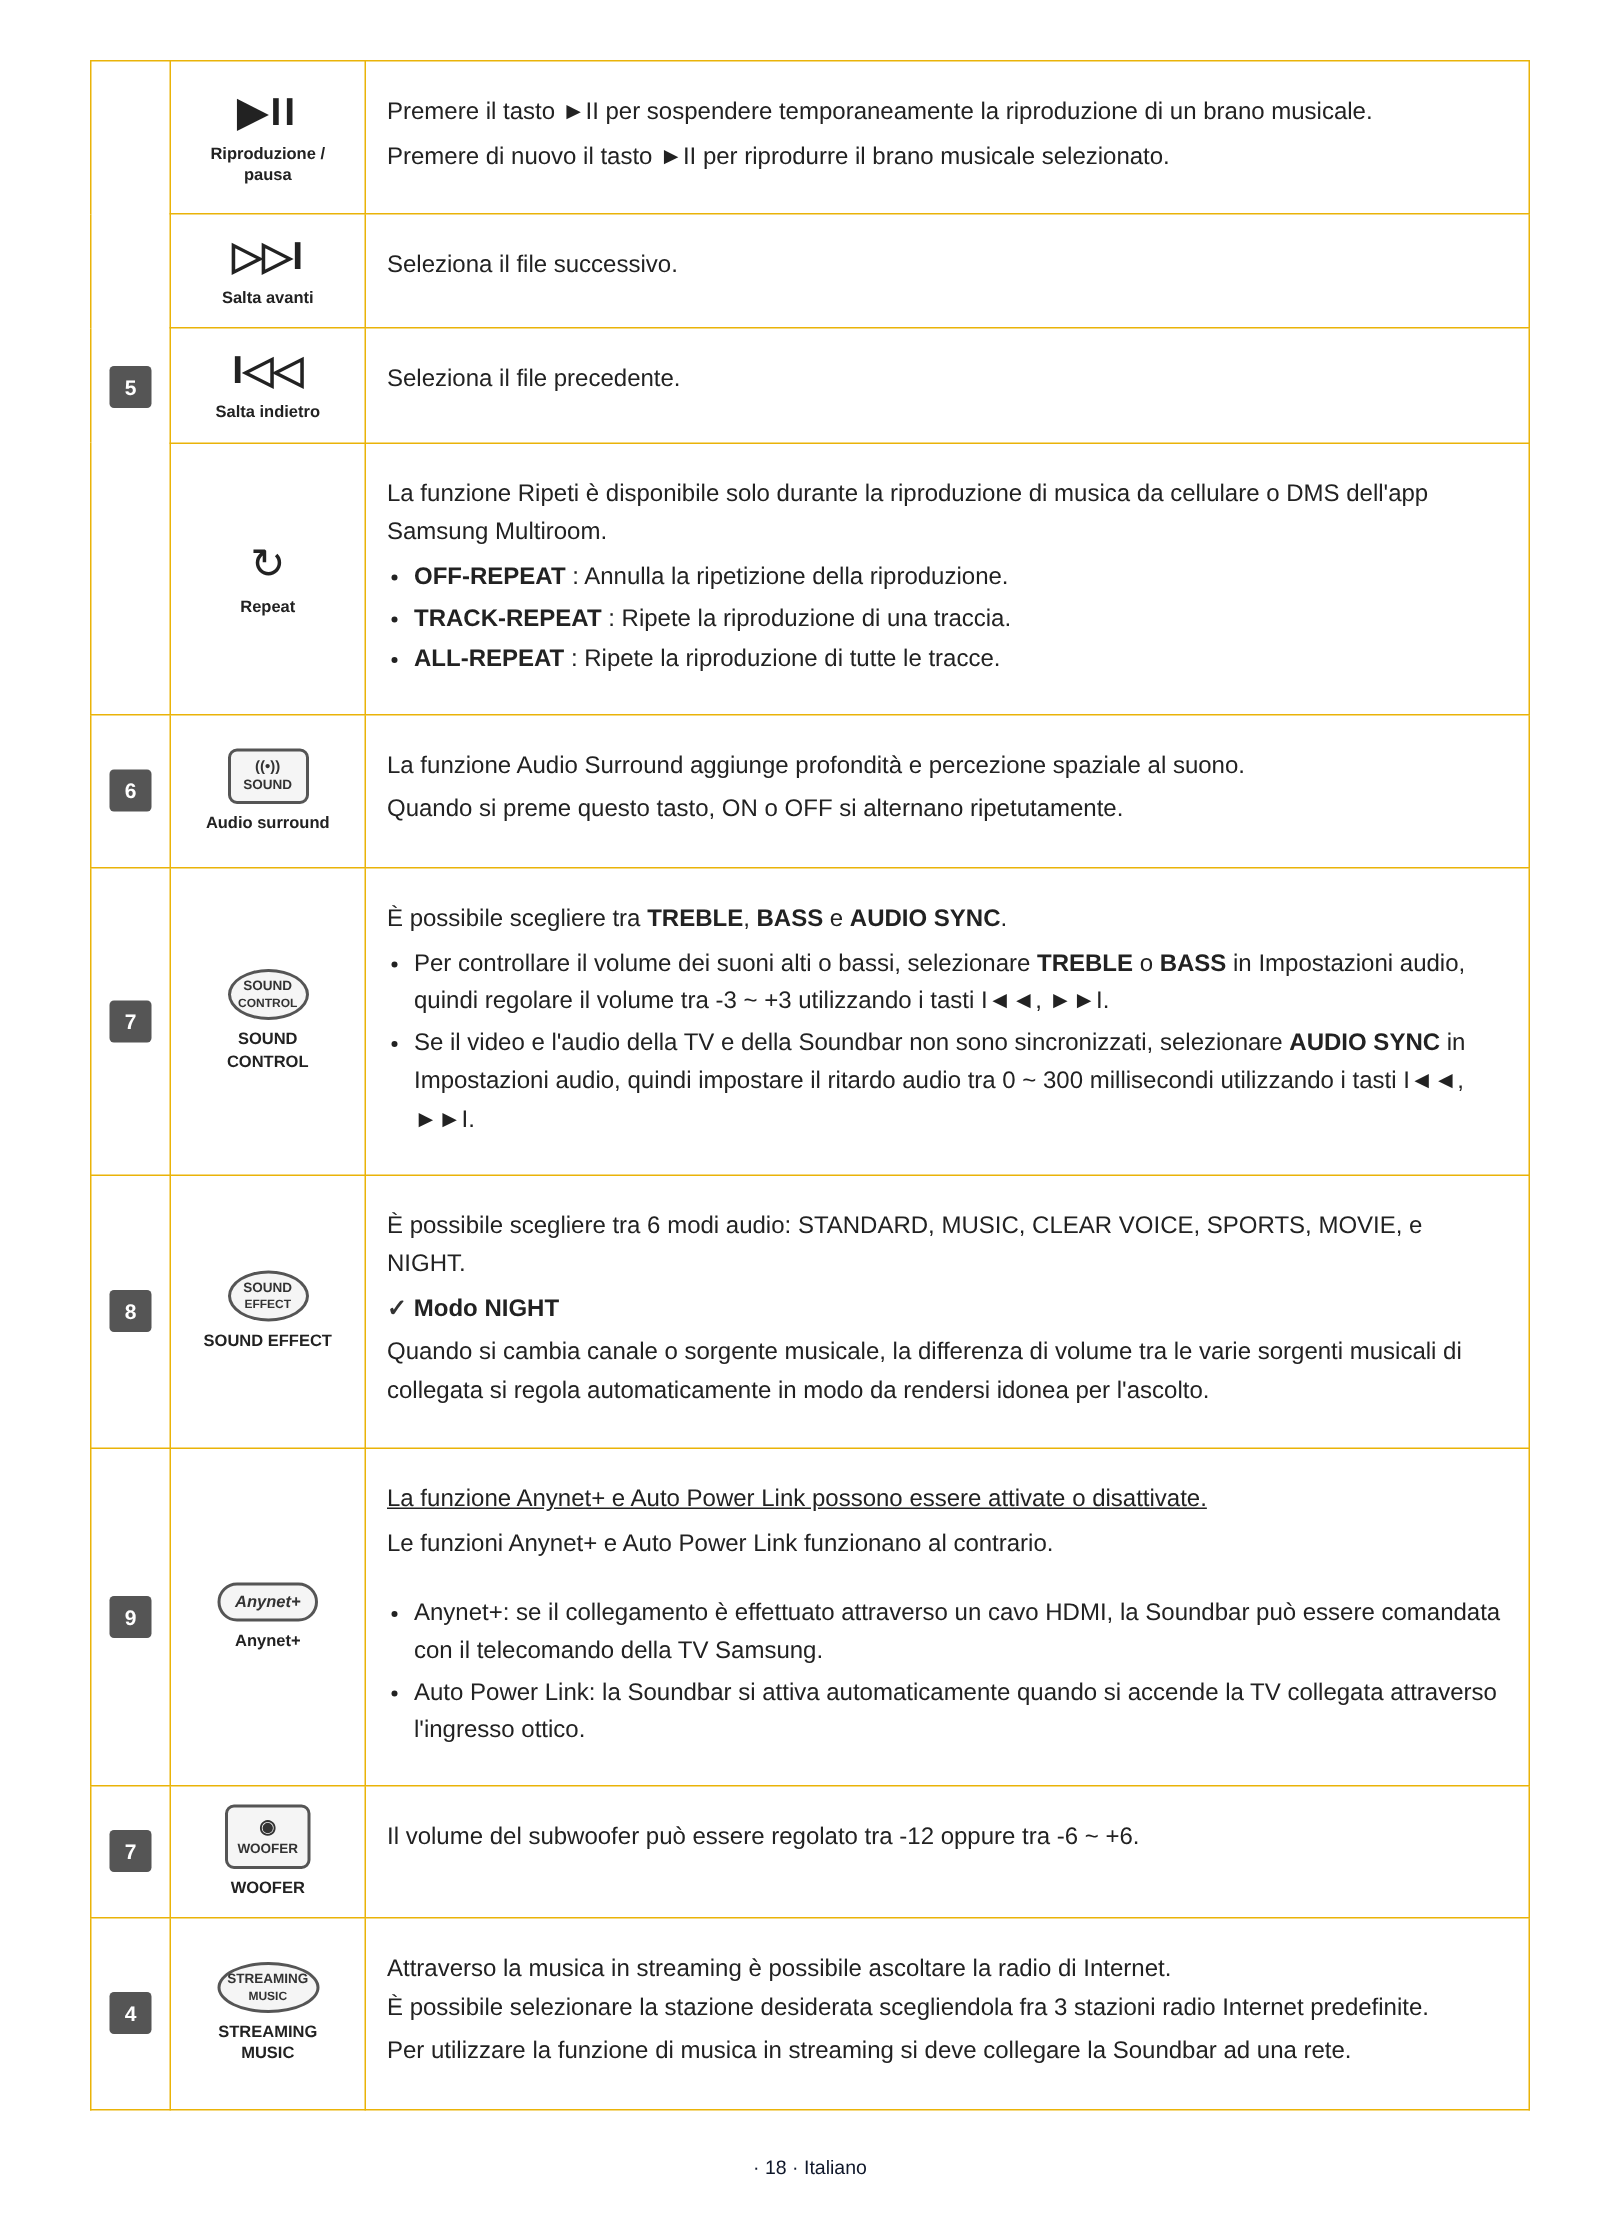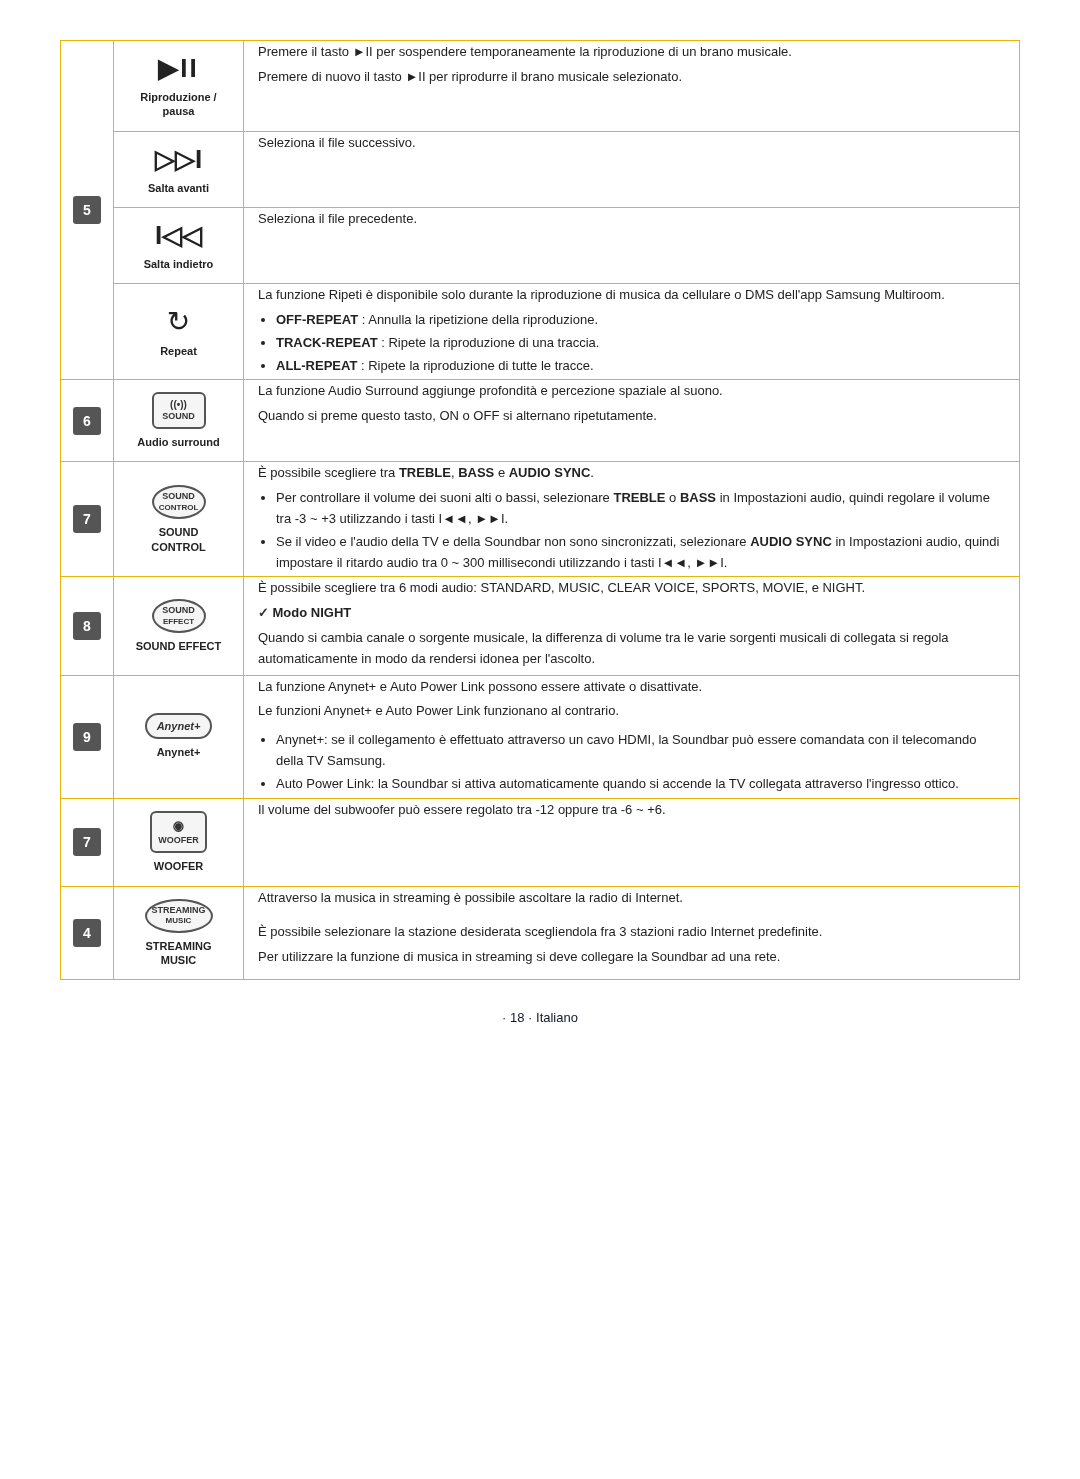--- a/index.html
+++ b/index.html
@@ -48,22 +48,22 @@
     }
     .icon-label {
       font-size: 11px;
       font-weight: bold;
       margin-top: 6px;
       text-align: center;
       line-height: 1.3;
     }
     .desc-cell {
       vertical-align: top;
-      padding: 1px 14px;
-      font-size: 13px;
+      padding: 21px 14px;
+      font-size: 16px;
       line-height: 1.6;
     }
     .desc-cell ul {
       margin-top: 4px;
       margin-left: 18px;
     }
     .desc-cell ul li {
       margin-bottom: 2px;
     }
     .checkmark { color: #333; font-weight: bold; }
@@ -168,22 +168,22 @@
         <td class="desc-cell">
           <p style="margin-bottom:4px;">È possibile scegliere tra 6 modi audio: STANDARD, MUSIC, CLEAR VOICE, SPORTS, MOVIE, e NIGHT.</p>
           <p style="margin-bottom:4px;margin-top:4px;"><span class="checkmark">✓</span> <strong>Modo NIGHT</strong></p>
           <p style="margin-bottom:4px;">Quando si cambia canale o sorgente musicale, la differenza di volume tra le varie sorgenti musicali di collegata si regola automaticamente in modo da rendersi idonea per l'ascolto.</p>
         </td>
       </tr>
       <tr>
         <td class="num-cell" rowspan="1"><span class="num-box">9</span></td>
         <td class="icon-cell"><div class="icon-button" style="font-size:11px;padding:5px 10px;border-radius:20px;font-style:italic;">Anynet+</div><div class="icon-label">Anynet+</div></td>
         <td class="desc-cell">
-          <p style="margin-bottom:4px;">La funzione  Anynet+ e Auto Power Link possono essere attivate o disattivate.</p>
-          <p style="margin-bottom:8px;">Le funzioni Anynet+ e Auto Power Link funzionano al contrario.</p>
+          <p style="margin-bottom:4px;text-decoration:underline;">La funzione  Anynet+ e Auto Power Link possono essere attivate o disattivate.</p>
+          <p style="margin-bottom:20px;">Le funzioni Anynet+ e Auto Power Link funzionano al contrario.</p>
           <ul>
             <li>Anynet+: se il collegamento è effettuato attraverso un cavo HDMI, la Soundbar può essere comandata con il telecomando della TV Samsung.</li>
             <li>Auto Power Link: la Soundbar si attiva automaticamente quando si accende la TV collegata attraverso l'ingresso ottico.</li>
           </ul>
         </td>
       </tr>
       <tr>
         <td class="num-cell" rowspan="1"><span class="num-box">7</span></td>
         <td class="icon-cell"><div class="icon-button" style="font-size:9px;padding:5px 6px;line-height:1.3;">
         <div style="font-size:13px;">◉</div>
@@ -193,21 +193,21 @@
           <p style="margin-bottom:4px;">Il volume del subwoofer può essere regolato tra -12 oppure tra -6 ~ +6.</p>
         </td>
       </tr>
       <tr>
         <td class="num-cell" rowspan="1"><span class="num-box">4</span></td>
         <td class="icon-cell"><div class="icon-button" style="font-size:9px;padding:4px 5px;line-height:1.3;border-radius:50%;">
         <div style="font-size:9px;font-weight:bold;">STREAMING</div>
         <div style="font-size:8px;">MUSIC</div>
       </div><div class="icon-label">STREAMING<br>MUSIC</div></td>
         <td class="desc-cell">
-          <p style="margin-bottom:14px;">Attraverso la musica in streaming è possibile ascoltare la radio di Internet.</p>
+          <p style="margin-bottom:0;">Attraverso la musica in streaming è possibile ascoltare la radio di Internet.</p>
           <p style="margin-bottom:4px;">È possibile selezionare la stazione desiderata scegliendola fra 3 stazioni radio Internet predefinite.</p>
           <p style="margin-bottom:4px;">Per utilizzare la funzione di musica in streaming si deve collegare la Soundbar ad una rete.</p>
         </td>
       </tr>
     </tbody>
 </table>
 
 <div class="footer">· 18 · Italiano</div>
 
 </body></html>

